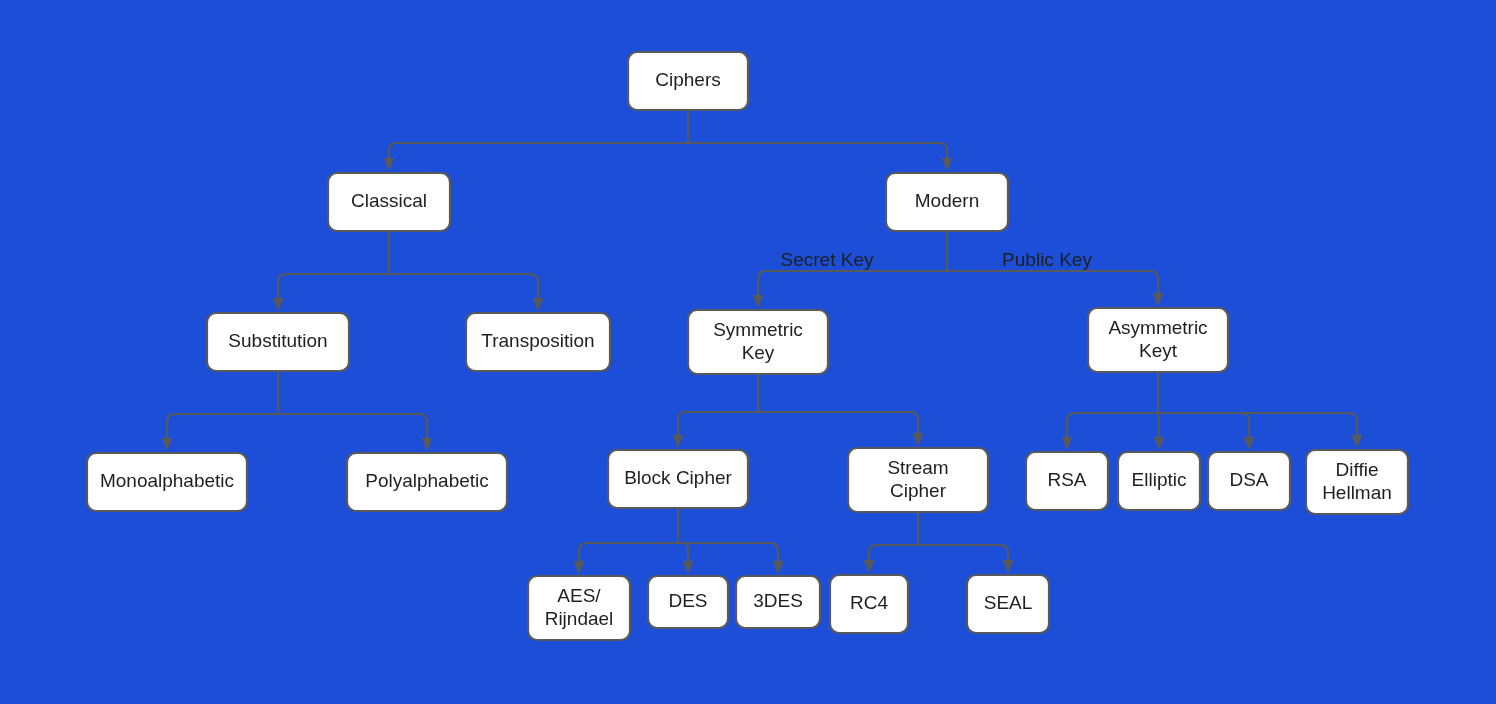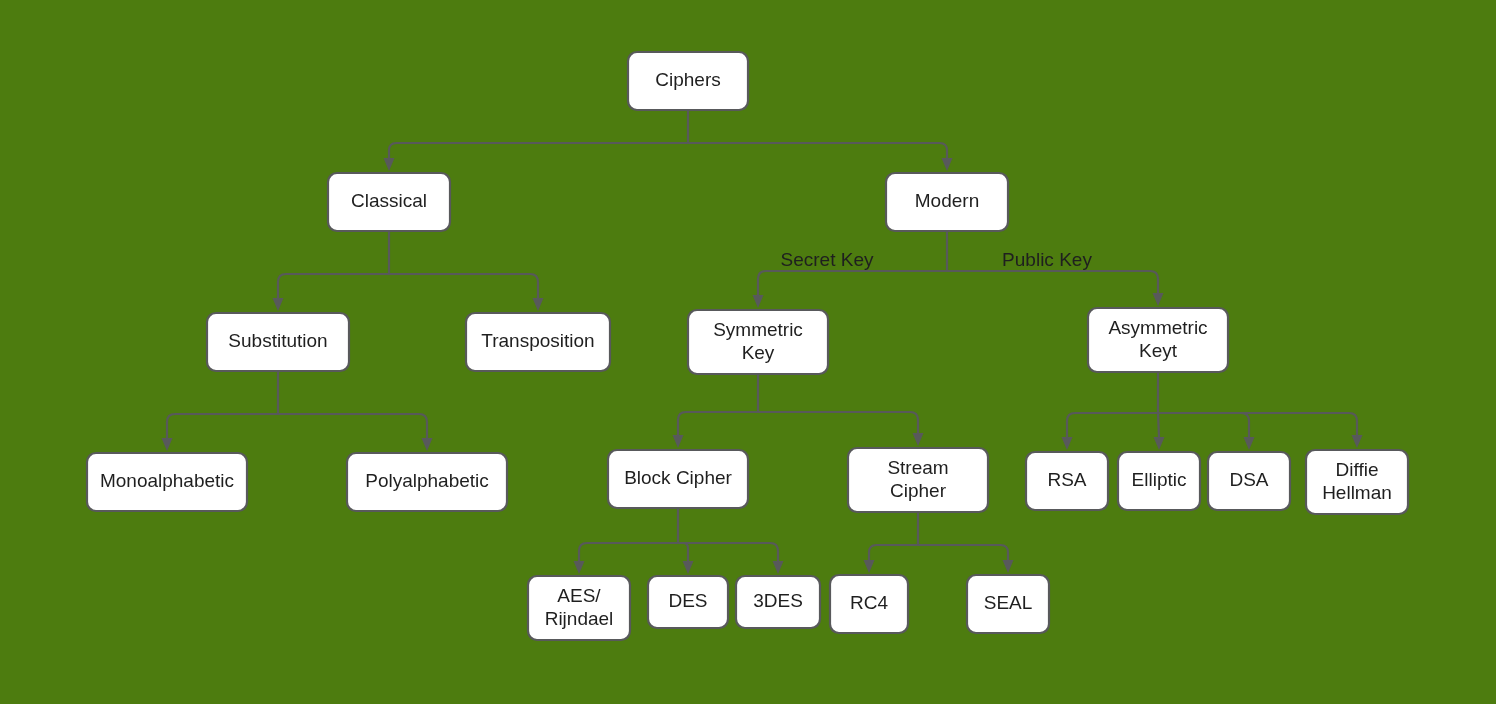--- a/index.html
+++ b/index.html
@@ -11,21 +11,21 @@
   body {
     width: 1496px;
     height: 704px;
     font-family: "Liberation Sans", sans-serif;
     overflow: hidden;
   }
   #diagram-canvas {
     position: relative;
     width: 1496px;
     height: 704px;
-    background: #4d7c0f;
+    background: #1d4ed8;
   }
   svg#diagram-svg {
     position: absolute;
     top: 0;
     left: 0;
     width: 1496px;
     height: 704px;
     display: block;
   }
   .node-rect {

